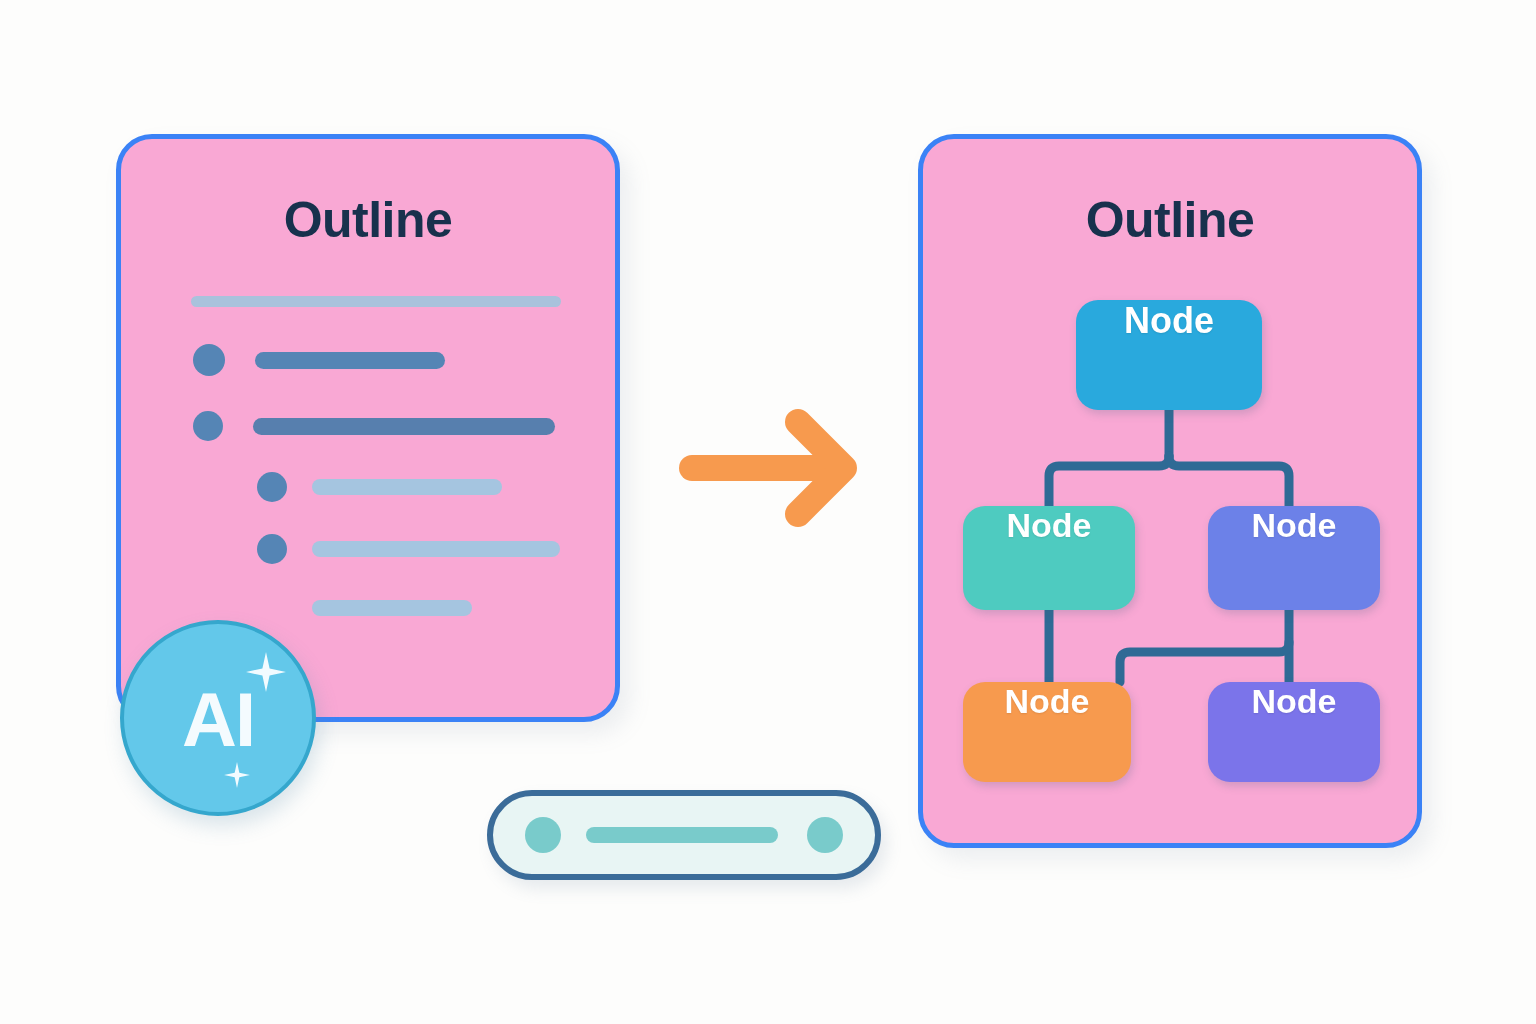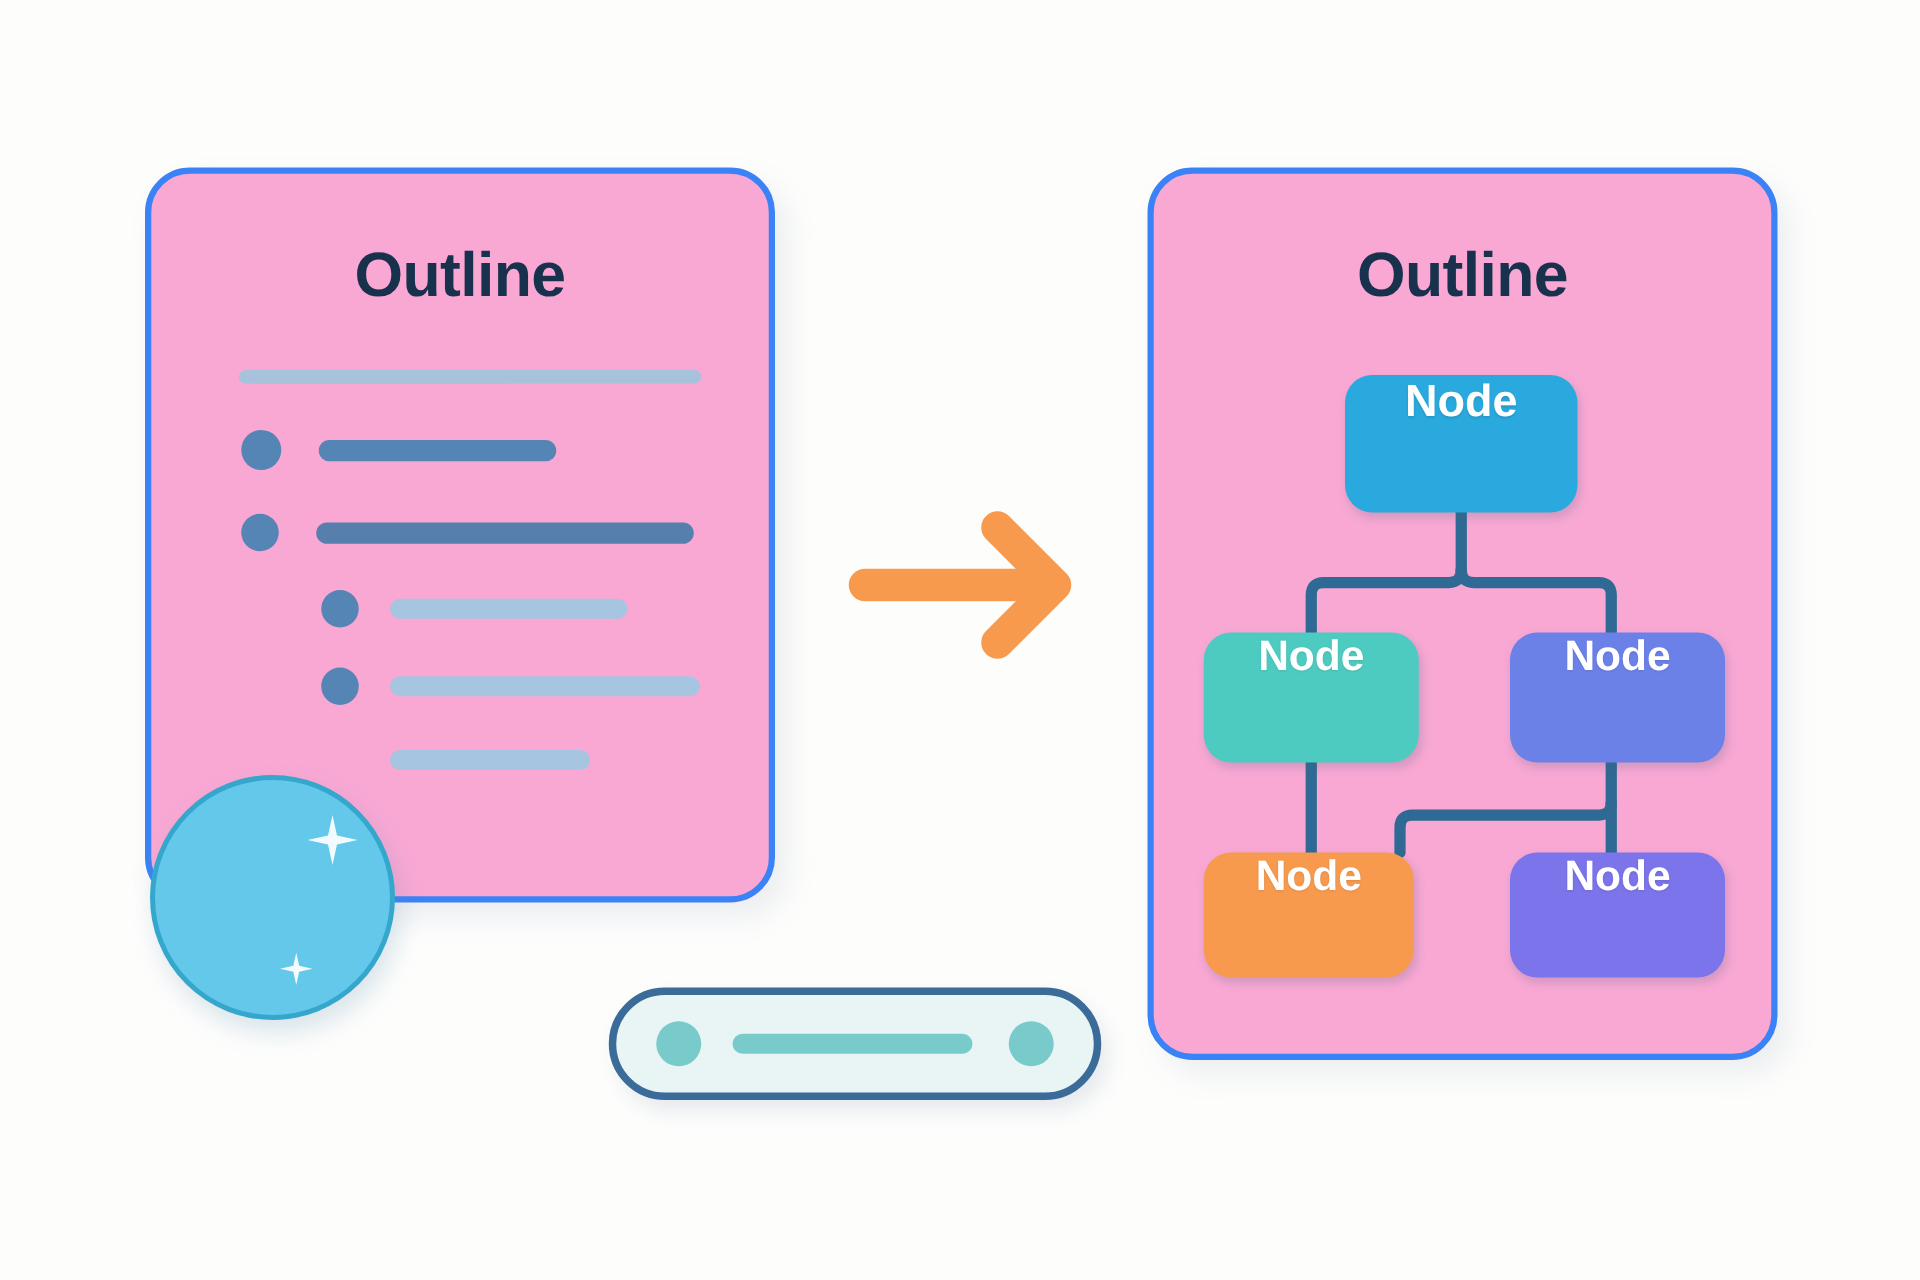--- a/index.html
+++ b/index.html
@@ -197,20 +197,21 @@
 
     <div class="o-bullet" style="left:257px;top:534px;width:30px;height:30px;"></div>
     <div class="o-bar" style="left:312px;top:541px;width:248px;height:16px;background:#a5c5e0;"></div>
 
     <div class="o-bar" style="left:312px;top:600px;width:160px;height:16px;background:#a5c5e0;"></div>
   </div>
 
   <div id="ai-badge">
     <span class="sparkle big"></span>
     <span class="sparkle small"></span>
+    <span class="ai-text">AI</span>
   </div>
 
   <svg id="arrow" viewBox="0 0 196 128">
     <g fill="none" stroke="#f79a4e" stroke-width="26" stroke-linecap="round" stroke-linejoin="round">
       <line x1="16" y1="64" x2="150" y2="64"></line>
       <polyline points="122,18 168,64 122,110"></polyline>
     </g>
   </svg>
 
   <div class="card" id="diagram-card">

